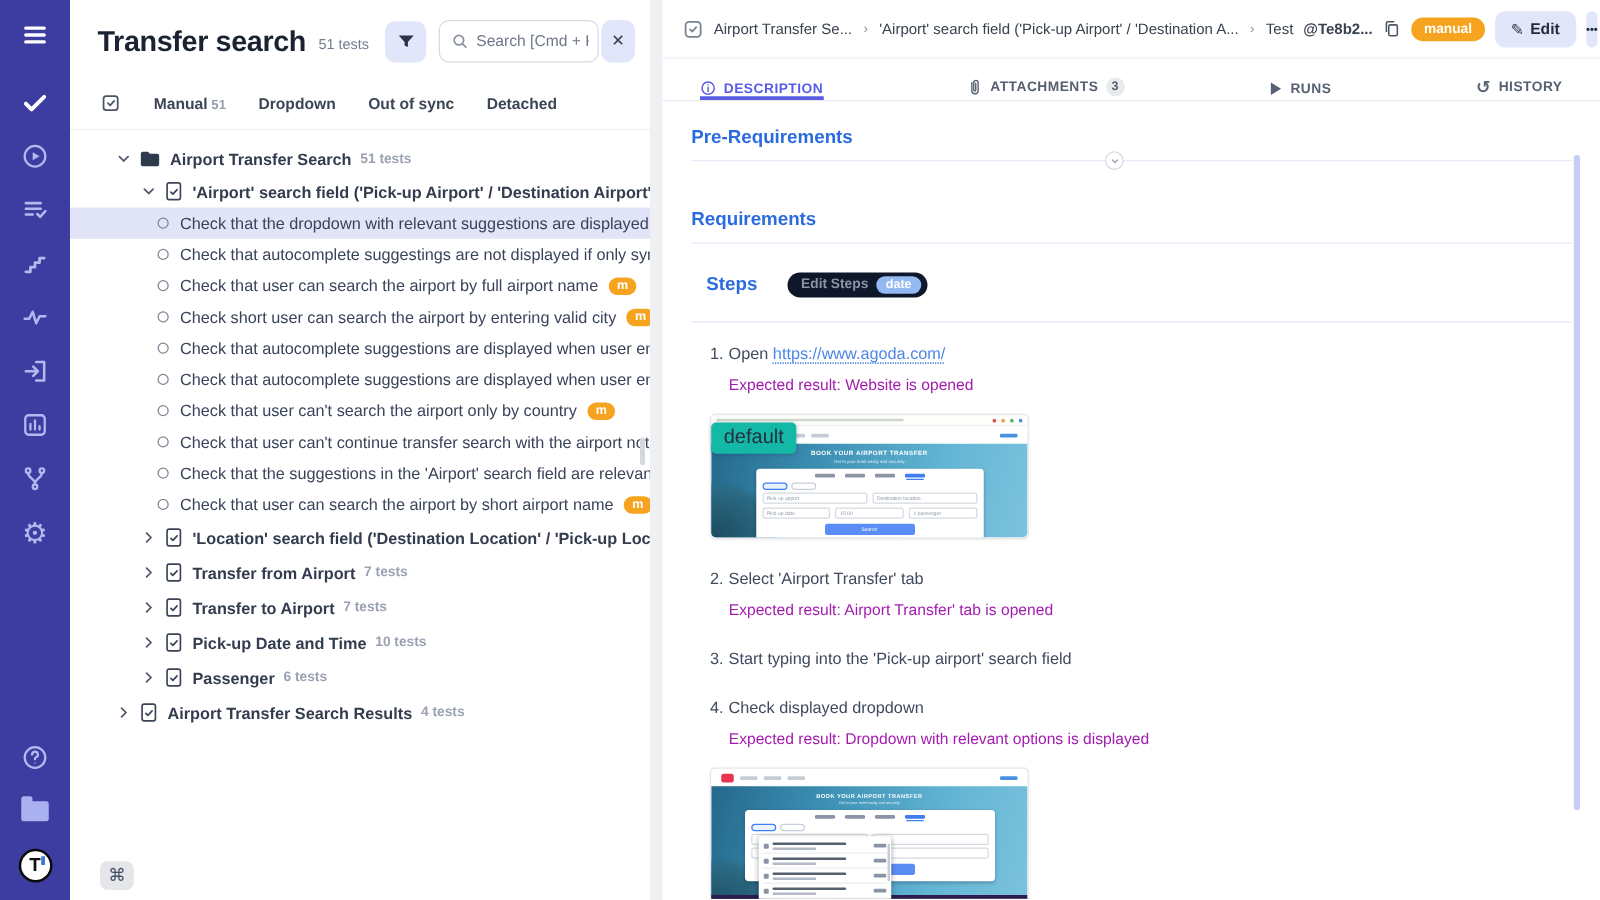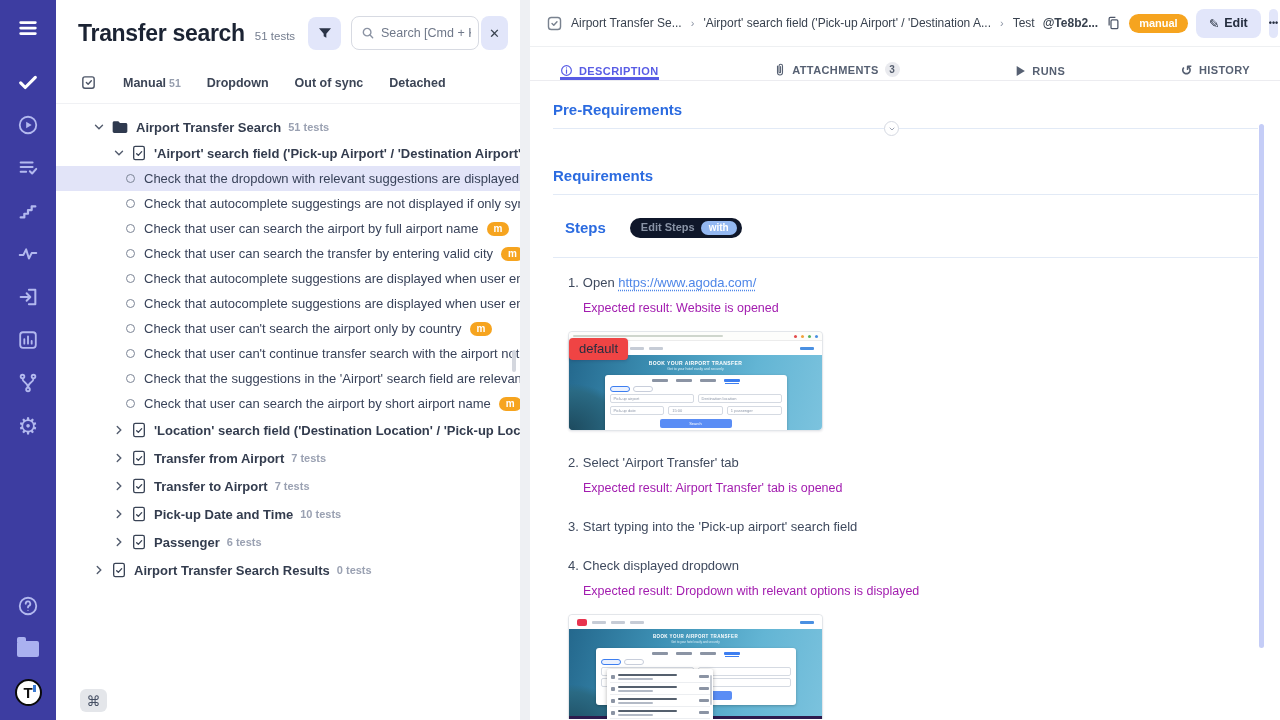--- a/index.html
+++ b/index.html
@@ -137,22 +137,22 @@
   .mc-pills i { width:20px; height:6px; border-radius:3px; border:.5px solid #c8cedb; }
   .mc-pills i.on { border-color:#3d7ef0; background:#eaf1ff; }
   .mc-grid2 { display:flex; gap:4px; margin-top:2px; }
   .mc-grid2 .inp { flex:1; }
   .inp { height:9px; border:.5px solid #d5dae2; border-radius:2px; font-size:4px; color:#8d97a8;
     display:flex; align-items:center; padding-left:3px; background:#fff; overflow:hidden; white-space:nowrap; }
   .mc-grid3 { display:flex; gap:4px; margin-top:3px; }
   .mc-grid3 .inp { flex:1; }
   .mini-search { width:72px; height:9px; background:#5a8df5; color:#fff; font-size:4px; border-radius:2px;
     margin:4px auto 1px; display:flex; align-items:center; justify-content:center; }
-  .overlay-default { position:absolute; top:6px; left:0; background:#ef4444; border-radius:4px;
-    padding:3px 10px 4px; font-size:13px; color:#262e40; box-shadow:0 1px 3px rgba(30,40,80,.25); z-index:3; }
+  .overlay-default { position:absolute; top:6px; left:0; background:#14b8a6; border-radius:4px;
+    padding:3px 10px 4px; font-size:16px; color:#262e40; box-shadow:0 1px 3px rgba(30,40,80,.25); z-index:3; }
   
   .dd-panel { position:absolute; left:38px; top:40px; width:106px; bottom:3px; background:#fff;
     border-radius:2px; box-shadow:0 1px 4px rgba(0,0,0,.3); padding:2px 3px; z-index:2; }
   .dd-row { display:flex; align-items:center; gap:3px; padding:2.5px 1px; border-bottom:.5px solid #eceef1; }
   .dd-ic { width:4px; height:4px; border-radius:1px; background:#8b94a4; flex:0 0 auto; }
   .dd-lines { flex:1; }
   .dd-l1 { height:2.5px; width:75%; background:#55606e; border-radius:1px; }
   .dd-l2 { height:2px; width:45%; background:#b3bac6; border-radius:1px; margin-top:1.5px; }
   .dd-code { width:10px; height:2.5px; background:#8b94a4; border-radius:1px; flex:0 0 auto; }
   .dd-scroll { position:absolute; right:1px; top:6px; width:2px; height:30px; background:#c7ccd4; border-radius:1px; }
@@ -317,21 +317,21 @@
         <span class="circ"></span>
         <span>Check that autocomplete suggestings are not displayed if only sym</span>
       </div>
     <div class="trow lvl2">
         <span class="circ"></span>
         <span>Check that user can search the airport by full airport name</span>
         <span class="m-badge">m</span>
       </div>
     <div class="trow lvl2">
         <span class="circ"></span>
-        <span>Check that user can search the transfer by entering valid city</span>
+        <span>Check short user can search the airport by entering valid city</span>
         <span class="m-badge">m</span>
       </div>
     <div class="trow lvl2">
         <span class="circ"></span>
         <span>Check that autocomplete suggestions are displayed when user ente</span>
       </div>
     <div class="trow lvl2">
         <span class="circ"></span>
         <span>Check that autocomplete suggestions are displayed when user ent</span>
       </div>
@@ -423,21 +423,21 @@
       <svg class="chev" viewBox="0 0 24 24" fill="none" stroke="#525b6d" stroke-width="2.4" stroke-linecap="round">
           <path d="M9 6l6 6-6 6"></path>
         </svg>
       <span class="ticon">
           <svg width="14" height="16" viewBox="0 0 20 24" fill="none" stroke="#3a4456" stroke-width="2">
             <rect x="2" y="2" width="16" height="20" rx="2.5"></rect>
             <path d="M6.5 13l2.5 2.5 5-5.5" stroke-linecap="round" stroke-linejoin="round"></path>
           </svg>
         </span>
       <span>Airport Transfer Search Results</span>
-      <span class="cnt">0 tests</span>
+      <span class="cnt">4 tests</span>
     </div>
   </div>
 
   <span class="cmd-btn">⌘</span>
   <span class="lp-scroll"></span>
 </section>
 
 <section id="detailPanel">
   <div class="dp-header">
     <span style="display:flex">
@@ -506,21 +506,21 @@
       </span>
     </div>
 
     <div class="sec-h" style="margin-top:38px">Requirements</div>
     <div class="divider"></div>
 
     <div class="steps-head">
       <span class="sec-h" style="margin:12px">Steps</span>
       <span class="edit-steps-pill">
         <span>Edit Steps</span>
-        <span class="beta-pill">with</span>
+        <span class="beta-pill">date</span>
       </span>
     </div>
     <div class="divider"></div>
 
     <div class="steps-list">
 
       <div class="step">
         <div class="step-line">
           <span class="step-num">1.</span>
           <span><span>Open</span>

